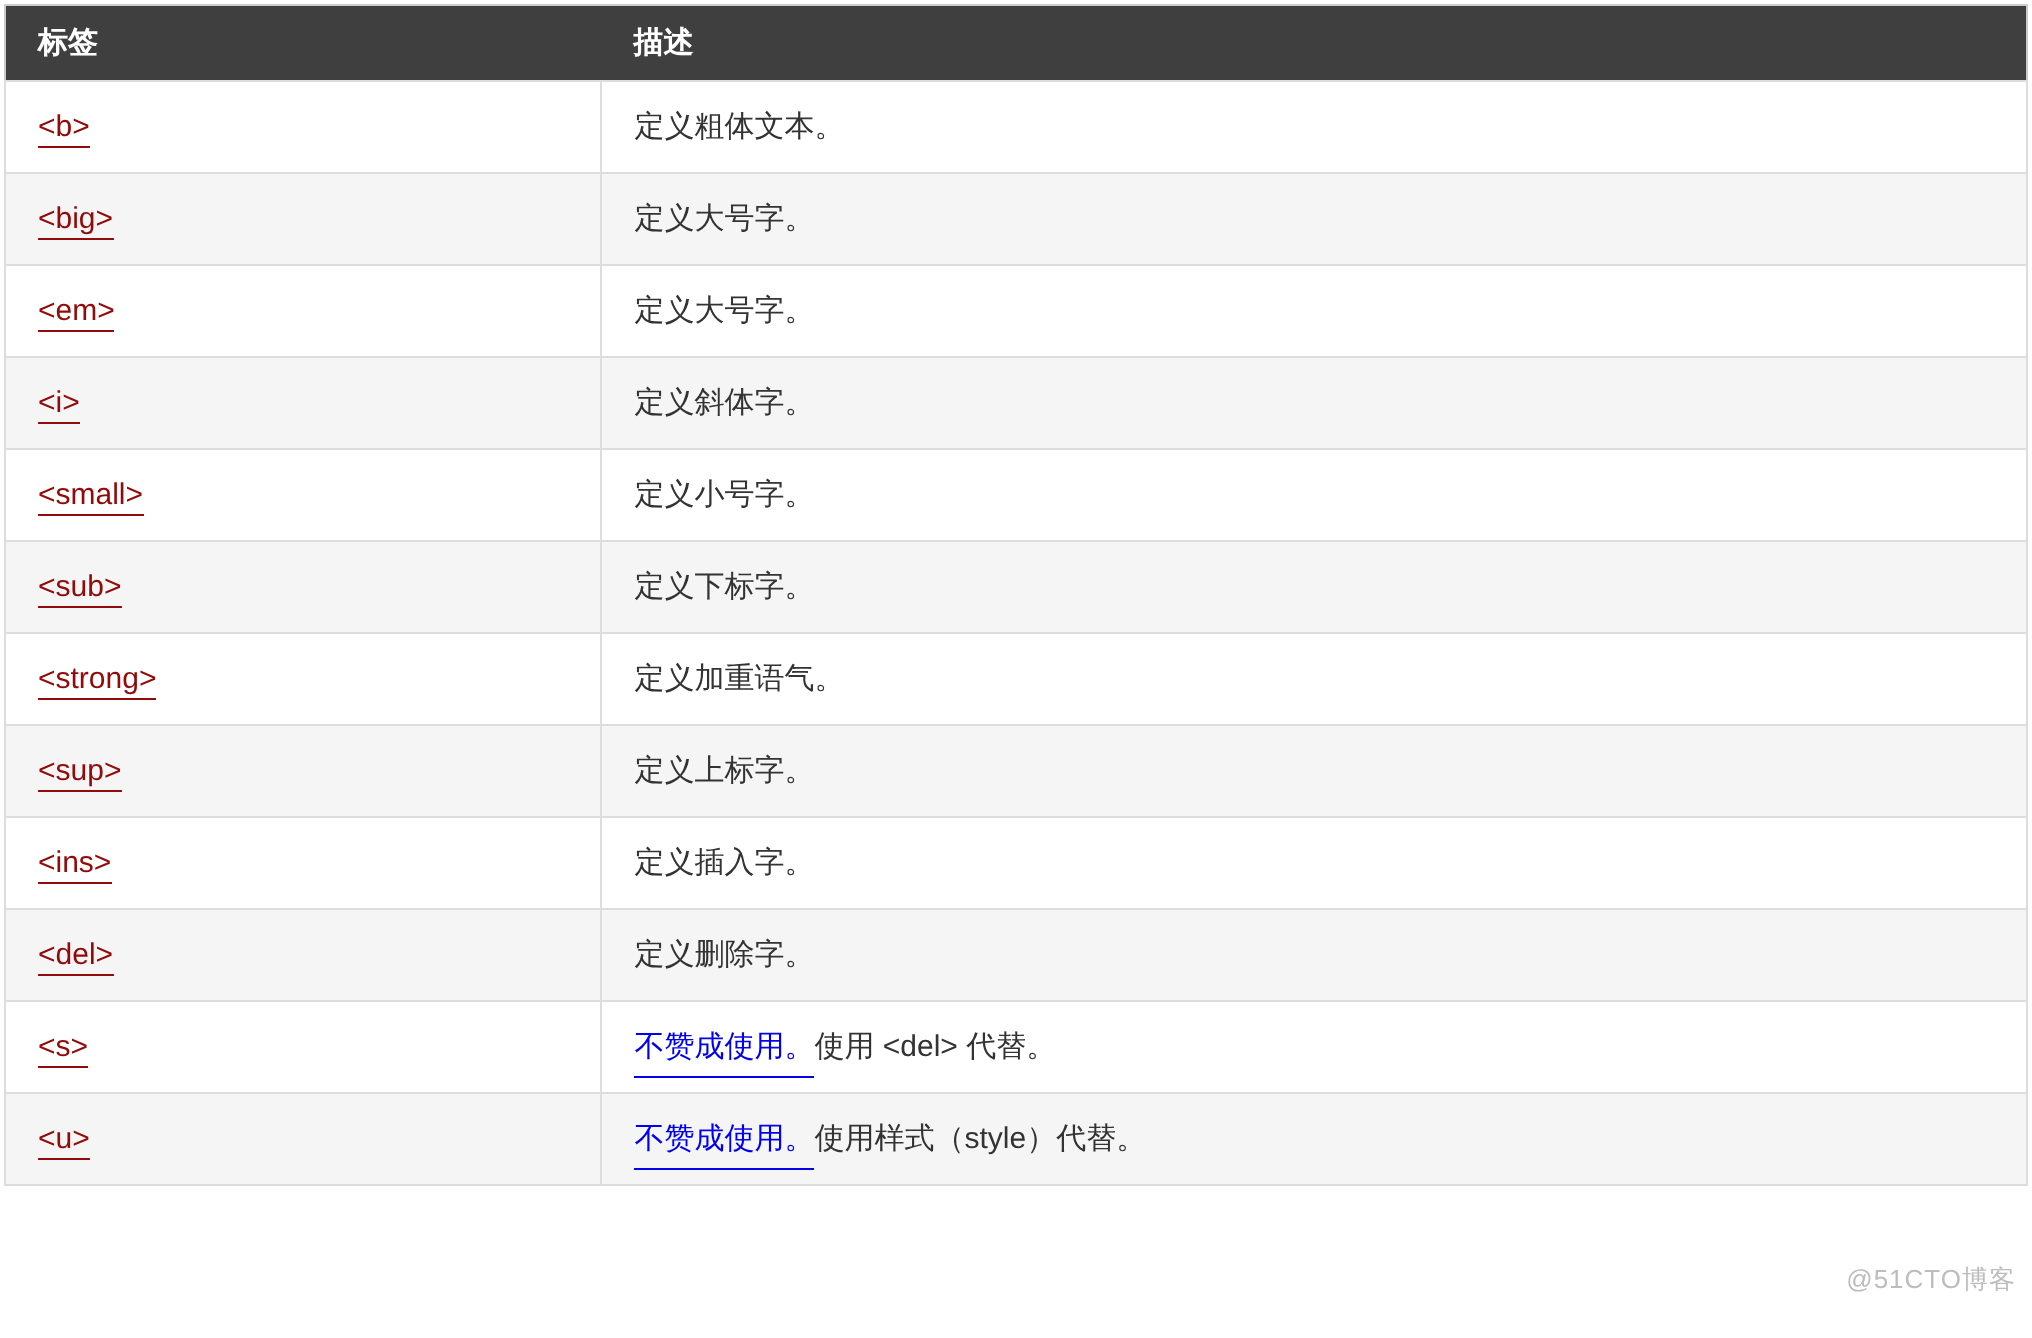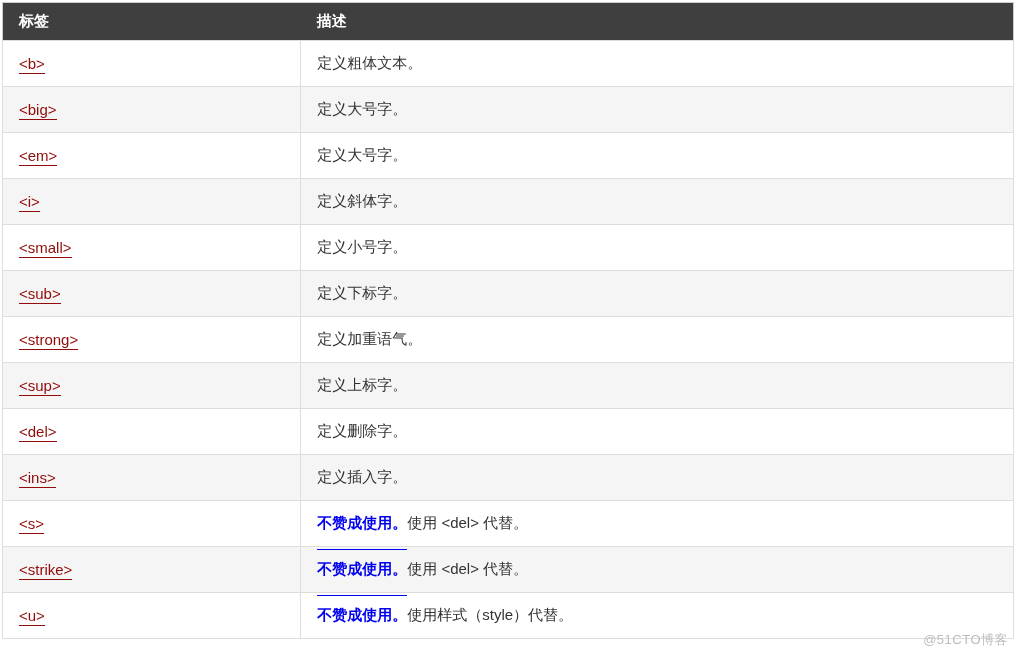--- a/index.html
+++ b/index.html
@@ -49,23 +49,22 @@
       color: #900b09;
       text-decoration: none;
       border-bottom: 1px solid #900b09;
       padding-bottom: 1px;
       cursor: pointer;
     }
     .deprecated-link {
       color: #0000ee;
       text-decoration: none;
       border-bottom: 1px solid #0000ee;
-      padding-bottom: 18px;
+      padding-bottom: 6px;
       cursor: pointer;
-      font-weight: bold;
     }
     .watermark {
       position: fixed;
       right: 8px;
       bottom: 20px;
       color: #bdbdbd;
       font-size: 13px;
       pointer-events: none;
       letter-spacing: 0.5px;
     }
@@ -107,33 +106,29 @@
       </tr>
       <tr>
         <td><a class="tag-link">&lt;strong&gt;</a></td>
         <td><span>定义加重语气。</span></td>
       </tr>
       <tr>
         <td><a class="tag-link">&lt;sup&gt;</a></td>
         <td><span>定义上标字。</span></td>
       </tr>
       <tr>
+        <td><a class="tag-link">&lt;ins&gt;</a></td>
+        <td><span>定义插入字。</span></td>
+      </tr>
+      <tr>
         <td><a class="tag-link">&lt;del&gt;</a></td>
         <td><span>定义删除字。</span></td>
       </tr>
       <tr>
-        <td><a class="tag-link">&lt;ins&gt;</a></td>
-        <td><span>定义插入字。</span></td>
-      </tr>
-      <tr>
         <td><a class="tag-link">&lt;s&gt;</a></td>
-        <td><a class="deprecated-link">不赞成使用。</a><span>使用 &lt;del&gt; 代替。</span></td>
-      </tr>
-      <tr>
-        <td><a class="tag-link">&lt;strike&gt;</a></td>
         <td><a class="deprecated-link">不赞成使用。</a><span>使用 &lt;del&gt; 代替。</span></td>
       </tr>
       <tr>
         <td><a class="tag-link">&lt;u&gt;</a></td>
         <td><a class="deprecated-link">不赞成使用。</a><span>使用样式（style）代替。</span></td>
       </tr>
     </tbody>
 </table>
 
 <div class="watermark">@51CTO博客</div>

